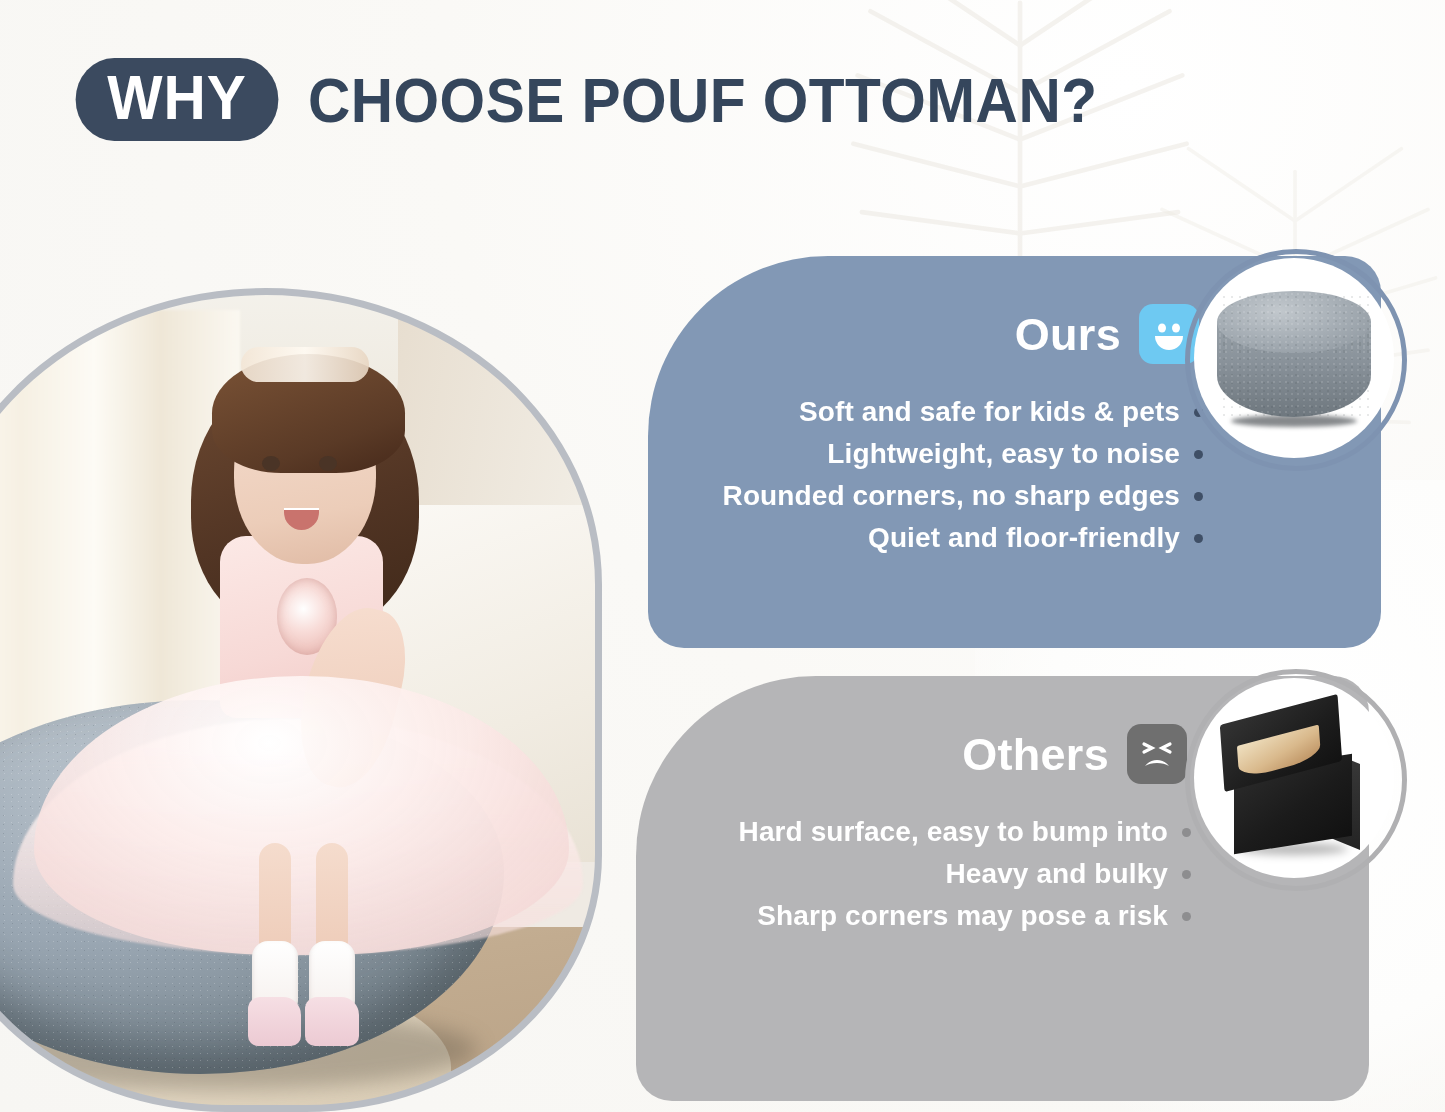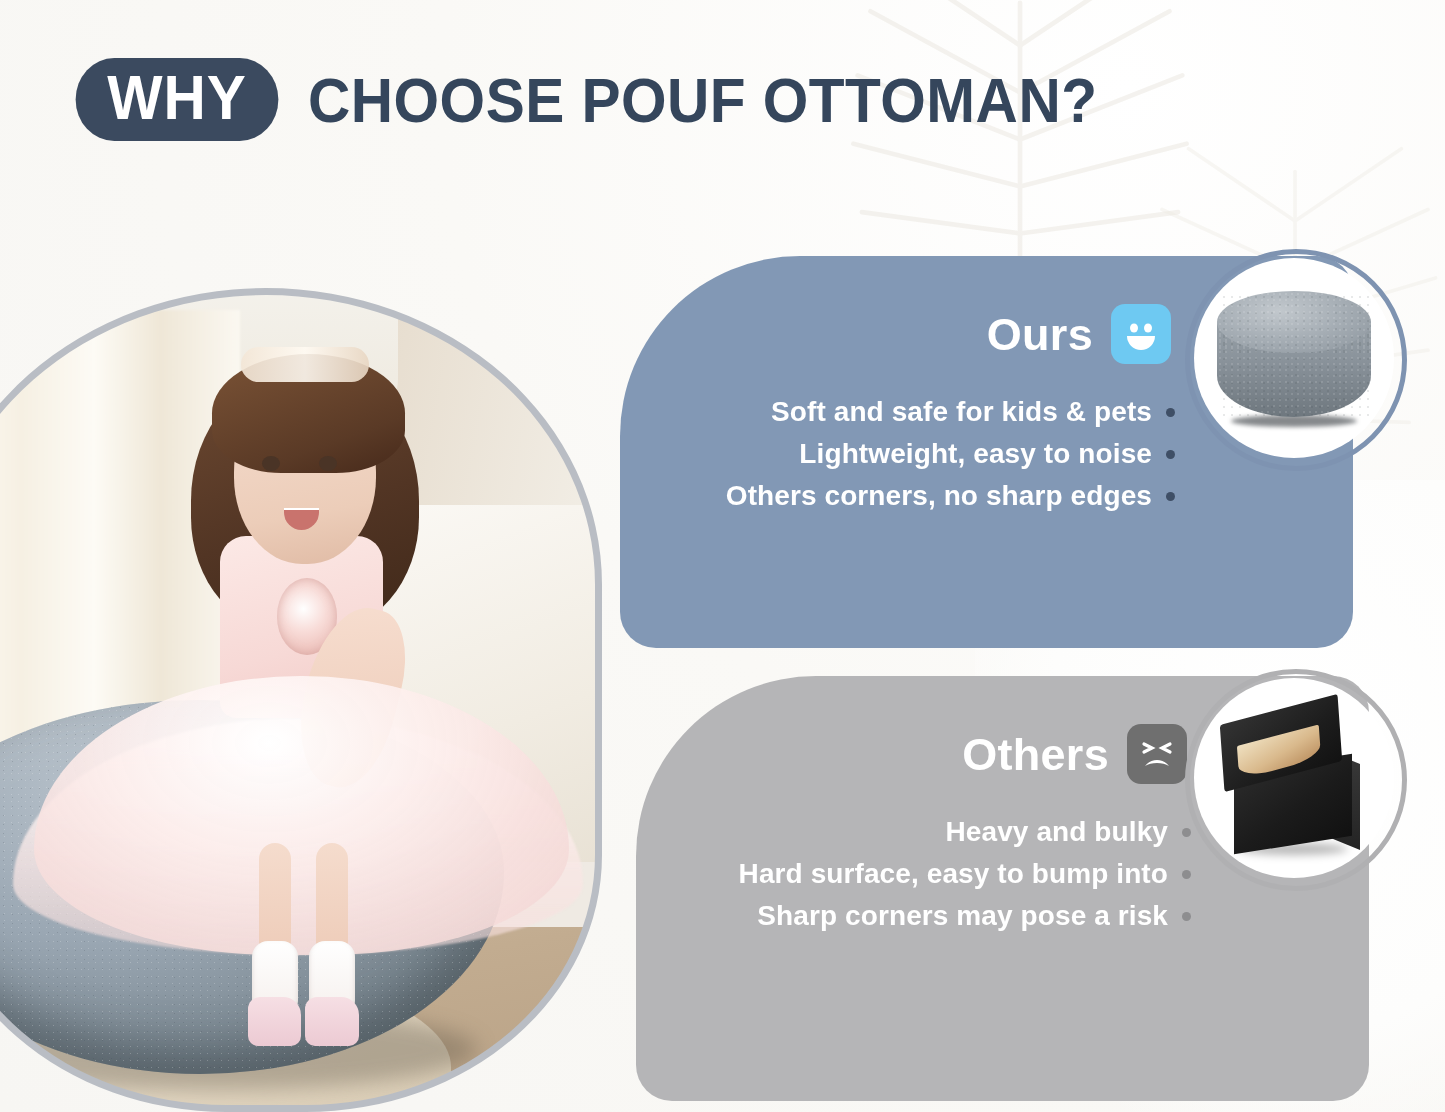--- a/index.html
+++ b/index.html
@@ -213,21 +213,21 @@
   }
   .g-shoe.l{ left:32%; } .g-shoe.r{ left:48%; }
 
   
   .panel{
     position:absolute; z-index:5;
     border-radius:180px 36px 36px 36px;
     padding:0;
   }
   .panel-ours{
-    left:620px; top:256px; width:733px; height:392px;
+    left:648px; top:256px; width:733px; height:392px;
     background:#8298b5;
   }
   .panel-others{
     left:636px; top:676px; width:733px; height:425px;
     background:#b5b5b7;
   }
   .panel-head{
     position:absolute; right:182px; top:48px;
     display:flex; align-items:center; gap:18px;
   }
@@ -442,21 +442,25 @@
   <div class="bullets">
     <div class="bullet-row">
       <span class="bullet-text">Soft and safe for kids &amp; pets</span>
       <span class="bullet-dot dot-ours"></span>
     </div>
     <div class="bullet-row">
       <span class="bullet-text">Lightweight, easy to noise</span>
       <span class="bullet-dot dot-ours"></span>
     </div>
     <div class="bullet-row">
-      <span class="bullet-text">Others corners, no sharp edges</span>
+      <span class="bullet-text">Rounded corners, no sharp edges</span>
+      <span class="bullet-dot dot-ours"></span>
+    </div>
+    <div class="bullet-row">
+      <span class="bullet-text">Quiet and floor-friendly</span>
       <span class="bullet-dot dot-ours"></span>
     </div>
   </div>
 </div>
 
 <div class="thumb-ring ring-ours"></div>
 <div class="thumb thumb-ours">
   <div class="tp-wrap">
     <div class="tp-base"></div>
     <div class="tp-body">
@@ -476,25 +480,25 @@
         <g stroke="#ffffff" stroke-width="3.2" fill="none" stroke-linecap="round">
           <path d="M9 12 L17 16 L9 20"></path>
           <path d="M35 12 L27 16 L35 20"></path>
         </g>
         <path d="M10 34 C16 26 28 26 34 34 C28 30 16 30 10 34 Z" fill="#ffffff"></path>
       </svg>
     </div>
   </div>
   <div class="bullets">
     <div class="bullet-row">
+      <span class="bullet-text">Hard surface, easy to bump into</span>
+      <span class="bullet-dot dot-others"></span>
+    </div>
+    <div class="bullet-row">
       <span class="bullet-text">Heavy and bulky</span>
-      <span class="bullet-dot dot-others"></span>
-    </div>
-    <div class="bullet-row">
-      <span class="bullet-text">Hard surface, easy to bump into</span>
       <span class="bullet-dot dot-others"></span>
     </div>
     <div class="bullet-row">
       <span class="bullet-text">Sharp corners may pose a risk</span>
       <span class="bullet-dot dot-others"></span>
     </div>
   </div>
 </div>
 
 <div class="thumb-ring thumb-ring-gray ring-others"></div>

